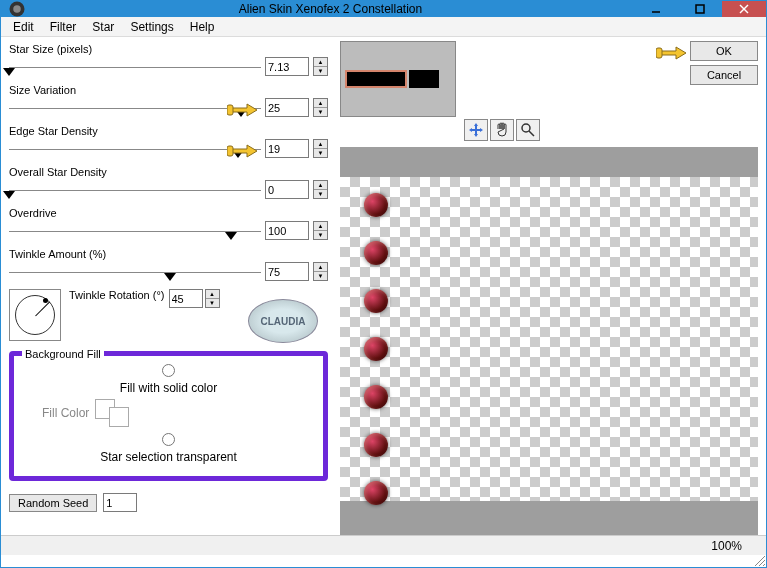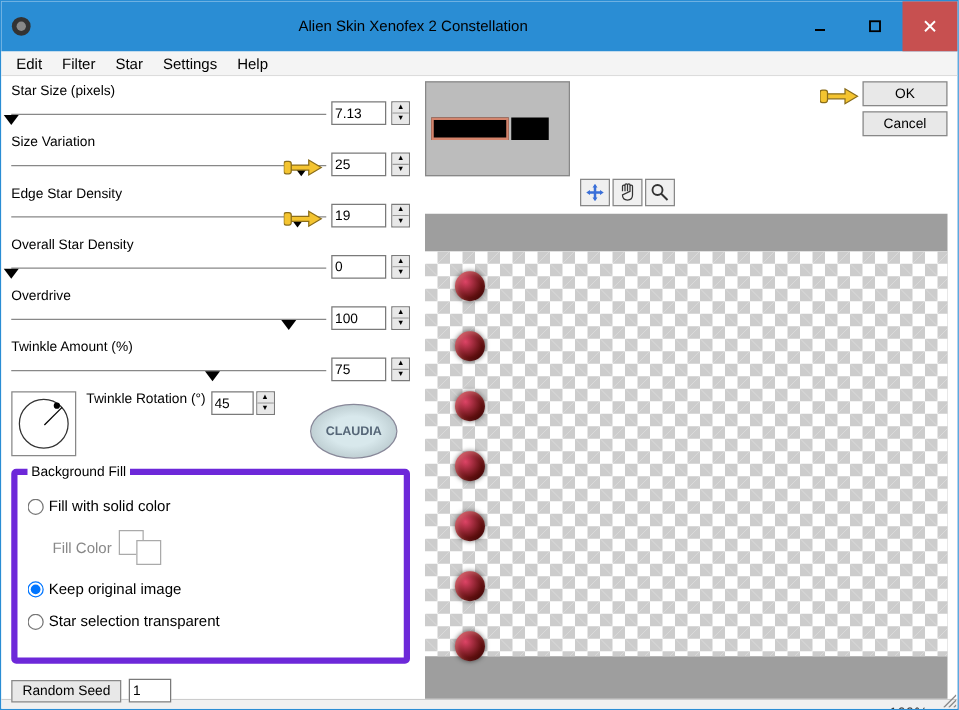--- a/index.html
+++ b/index.html
@@ -1,18 +1,18 @@
 <!DOCTYPE html>
 <html><head>
 <meta charset="utf-8">
 <style>
 * { box-sizing: border-box; margin: 0; padding: 0; font-family: "Segoe UI", Tahoma, sans-serif; font-size: 12px; }
 body { background: #fff; width: 767px; height: 568px; overflow: hidden; border: 1px solid #2a8dd4; }
 
-.titlebar { height: 40px; background: #2a8dd4; display: flex; align-items: center; color: #000; position: relative; }
+.titlebar { height: 16px; background: #2a8dd4; display: flex; align-items: center; color: #000; position: relative; }
 .titlebar .app-icon { width: 20px; height: 20px; margin-left: 6px; display: flex; align-items: center; justify-content: center; }
 .titlebar .title { flex: 1; text-align: center; color: #000; font-size: 12px; }
 .titlebar .win-controls { display: flex; height: 100%; }
 .titlebar .win-btn { width: 44px; height: 100%; display: flex; align-items: center; justify-content: center; color: #fff; cursor: pointer; }
 .titlebar .win-btn.close { background: #c75050; }
 .titlebar .win-btn svg { width: 10px; height: 10px; }
 
 .menubar { height: 20px; background: #f4f4f4; display: flex; align-items: center; padding: 0 4px; border-bottom: 1px solid #dcdcdc; }
 .menubar .menu-item { padding: 2px 8px; cursor: pointer; }
 
@@ -38,21 +38,21 @@
 .dial-circle { width: 40px; height: 40px; border: 1px solid #333; border-radius: 50%; position: relative; }
 .dial-pointer { position: absolute; width: 1px; height: 20px; background: #000; left: 50%; top: 0; transform-origin: bottom center; transform: rotate(45deg); }
 .dial-dot { position: absolute; width: 5px; height: 5px; border-radius: 50%; background: #000; top: 2px; right: 6px; }
 .twinkle-ctrls { display: flex; flex-direction: row; gap: 4px; }
 
 .claudia-badge { position: absolute; right: 10px; top: 10px; width: 70px; height: 44px; background: radial-gradient(ellipse, #d8e8ec 40%, #a8b8bc 100%); border-radius: 50%; display: flex; align-items: center; justify-content: center; border: 1px solid #889; }
 .claudia-badge span { font-size: 10px; font-weight: bold; color: #567; }
 
 .bg-fill { border: 5px solid #6d28d9; border-radius: 4px; padding: 6px 8px 10px; margin-top: 10px; position: relative; }
 .bg-fill .legend { position: absolute; top: -8px; left: 8px; background: #fff; padding: 0 3px; font-size: 11px; }
-.radio-row, .check-row { display: flex; align-items: center; gap: 4px; margin: 12px 0; font-size: 11px; }
+.radio-row, .check-row { display: flex; align-items: center; gap: 4px; margin: 2px 0; font-size: 11px; flex-direction: column; }
 .fill-color-row { display: flex; align-items: center; gap: 6px; margin: 4px 0 6px 20px; color: #888; }
 .color-swatches { display: flex; }
 .color-swatch { width: 20px; height: 20px; border: 1px solid #aaa; background: #fff; }
 .color-swatch.back { margin-left: -6px; margin-top: 8px; }
 
 .random-seed { display: flex; align-items: center; gap: 6px; margin-top: 12px; }
 .btn { border: 1px solid #888; background: #e8e8e8; padding: 2px 8px; cursor: pointer; font-size: 11px; }
 
 .right-panel { flex: 1; background: #fff; position: relative; }
 .top-right-controls { position: absolute; top: 4px; right: 8px; display: flex; flex-direction: column; gap: 4px; align-items: flex-end; }
@@ -250,24 +250,20 @@
         <span>Fill with solid color</span>
       </div>
       <div class="fill-color-row">
         <span>Fill Color</span>
         <div class="color-swatches">
           <div class="color-swatch"></div>
           <div class="color-swatch back"></div>
         </div>
       </div>
       <div class="radio-row">
-        <input type="radio" name="bgfill" checked="" style="">
-        <span>Keep original image</span>
-      </div>
-      <div class="radio-row">
         <input type="radio" name="bgfill" style="">
         <span>Star selection transparent</span>
       </div>
     </div>
 
     <div class="random-seed">
       <button class="btn">Random Seed</button>
       <input class="num-input" style="width: 34px;" value="1">
     </div>
 

